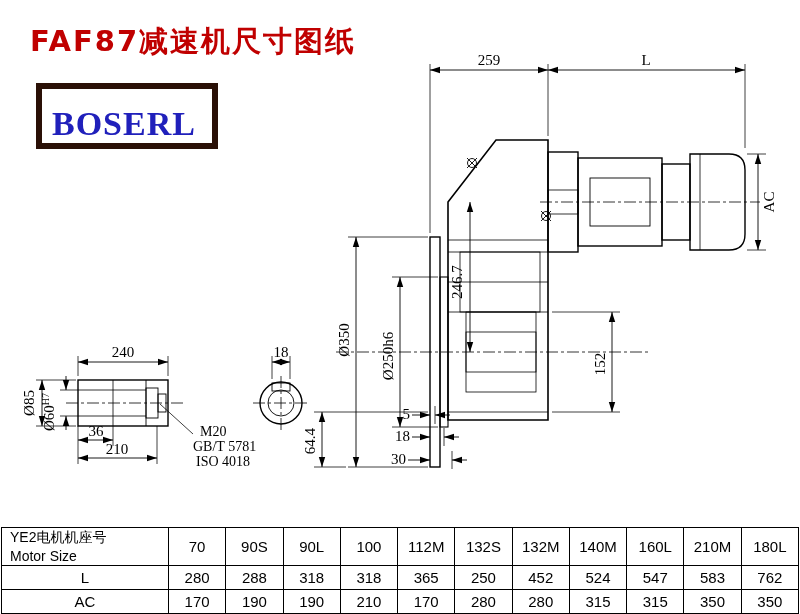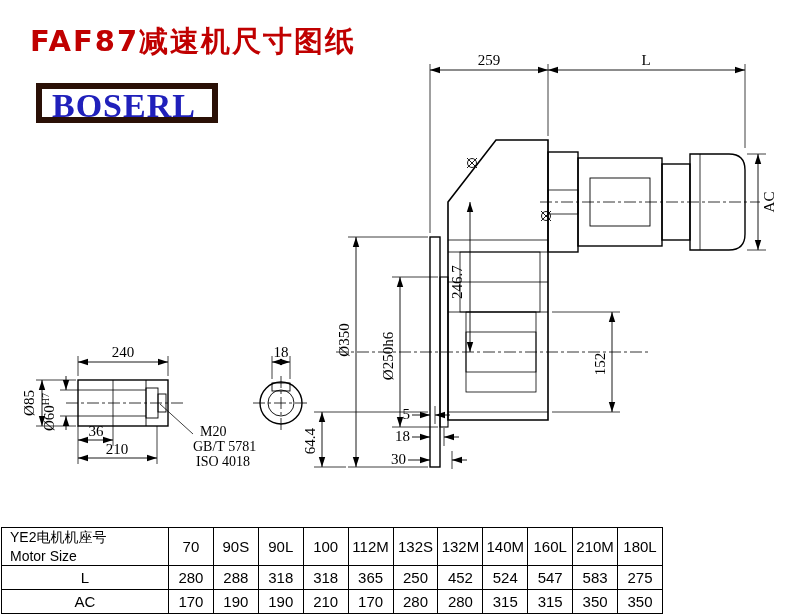--- a/index.html
+++ b/index.html
@@ -3,36 +3,36 @@
 <meta charset="utf-8">
 <style>
   * { margin:0; padding:0; box-sizing:border-box; }
   html,body { width:800px; height:614px; background:#fff; }
   body { font-family:"Liberation Sans", sans-serif; position:relative; overflow:hidden; }
   .page { position:absolute; inset:0; background:#fff; }
 
   .title { position:absolute; left:30px; top:6px; font-size:29px; font-weight:bold;
            color:#c00000; letter-spacing:2px; font-family:"DejaVu Sans", sans-serif; white-space:nowrap;margin-top:16px; }
 
-  .logo { position:absolute; left:36px; top:83px; height:40px; border:6px solid #2a1006;
-          background:#fff; display:flex; align-items:flex-start; padding:0 16px 0 10px; }
+  .logo { position:absolute; left:36px; top:83px; height:66px; border:6px solid #2a1006;
+          background:#fff; display:flex; align-items:center; padding:16px 16px 0 10px; }
   .logo span { font-family:"Liberation Serif", serif; font-weight:bold; font-size:34px;
                color:#2020bb; line-height:1; letter-spacing:1px; }
 
   svg.draw { position:absolute; left:0; top:0; }
   .o   { stroke:#000; fill:none; }
   .w16 { stroke-width:1.6; } .w14 { stroke-width:1.4; } .w11 { stroke-width:1.1; }
   .w09 { stroke-width:0.9; } .w08 { stroke-width:0.8; }
   .dim { stroke:#000; stroke-width:0.9; fill:none; }
   .ext { stroke:#000; stroke-width:0.75; fill:none; }
   .cl  { stroke:#000; stroke-width:0.8; fill:none; stroke-dasharray:12 3 3 3; }
   .dt  { font-family:"Liberation Serif", serif; font-size:15px; fill:#000; }
   .dts { font-size:14px; }
 
-  table.spec { position:absolute; left:1px; bottom:0; width:662px; border-collapse:collapse;
+  table.spec { position:absolute; left:1px; bottom:0; width:798px; border-collapse:collapse;
                table-layout:fixed; background:#fff; }
   .spec col.c0 { width:167px; }
   .spec th, .spec td { border:1px solid #000; text-align:center; font-size:15px;
                        font-weight:normal; color:#000; padding:0; height:24px;
                        font-family:"Liberation Sans", sans-serif; }
   .spec tr.hdr th { height:38px; }
   .spec th.hl { text-align:left; padding-left:8px; font-size:14px; }
   .spec th.hl div { line-height:1.3; }
 </style>
 </head>
@@ -245,21 +245,21 @@
         <td>280</td>
         <td>288</td>
         <td>318</td>
         <td>318</td>
         <td>365</td>
         <td>250</td>
         <td>452</td>
         <td>524</td>
         <td>547</td>
         <td>583</td>
-        <td>275</td>
+        <td>762</td>
       </tr>
       <tr>
         <th>AC</th>
         <td>170</td>
         <td>190</td>
         <td>190</td>
         <td>210</td>
         <td>170</td>
         <td>280</td>
         <td>280</td>

